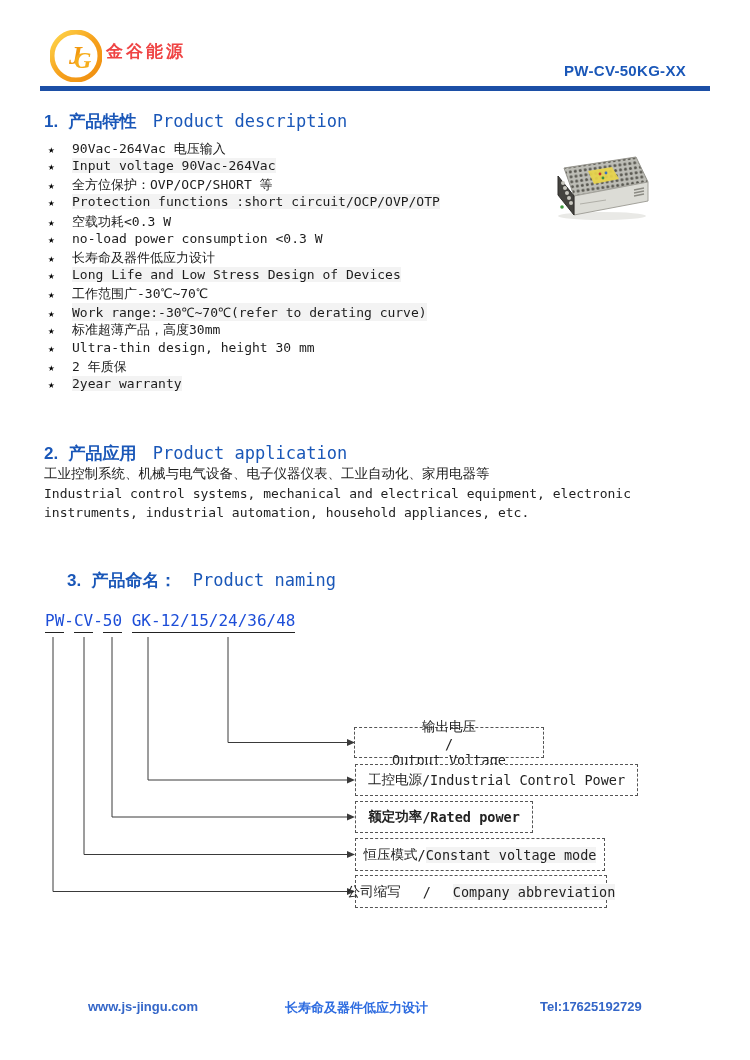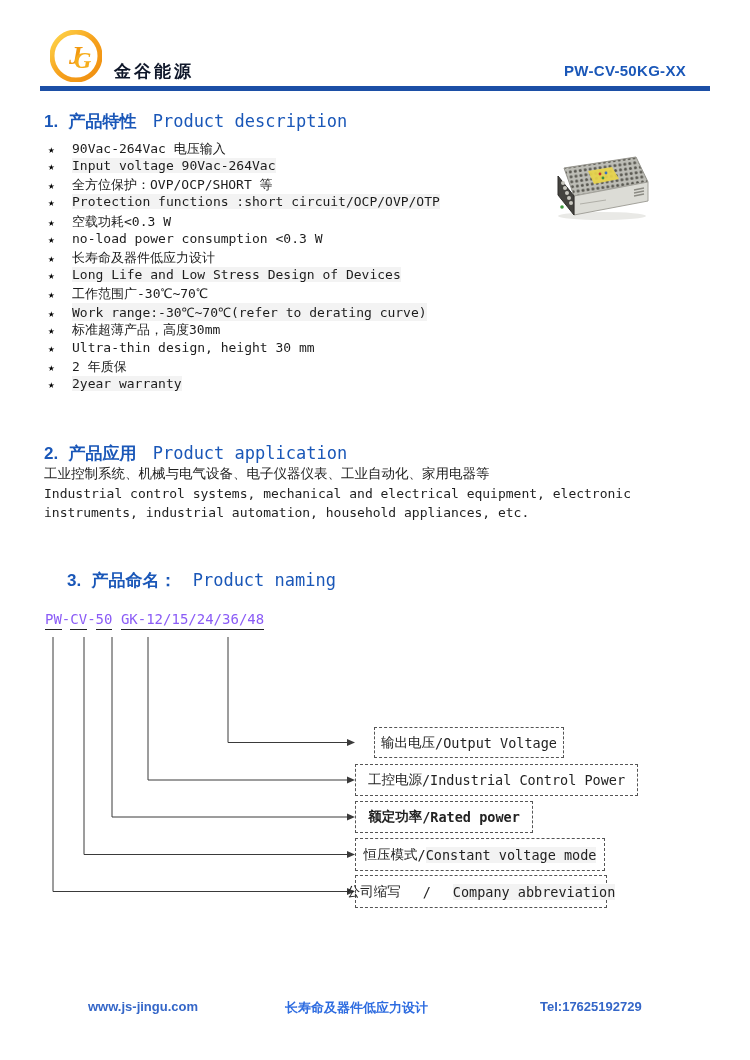--- a/index.html
+++ b/index.html
@@ -15,22 +15,22 @@
   *{margin:0;padding:0;box-sizing:border-box;}
   html,body{background:#fff;}
   body{
     position:relative;width:750px;height:1060px;overflow:hidden;
     font-family:"DejaVu Sans Mono","Liberation Mono",monospace;
     color:var(--text-black);
   }
   .abs{position:absolute;}
 
   
-  .brand-name{left:106px;top:60px;font-family:"DejaVu Serif","Liberation Serif",serif;
-    font-weight:bold;font-size:17px;letter-spacing:3px;color:#0f172a;margin-left:8px;}
+  .brand-name{left:106px;top:40px;font-family:"DejaVu Serif","Liberation Serif",serif;
+    font-weight:bold;font-size:17px;letter-spacing:3px;color:#ef4444;}
   .doc-code{right:64px;top:62px;font-family:"Liberation Sans","DejaVu Sans",sans-serif;
     font-weight:bold;font-size:15px;color:var(--heading-blue);letter-spacing:.3px;}
   .top-rule{left:40px;top:86px;width:670px;height:5px;background:var(--rule-blue);}
 
   
   .sec-head{left:44px;font-size:17px;color:var(--heading-blue);white-space:nowrap;}
   .sec-head .num,.sec-head .zh{font-family:"Liberation Sans","DejaVu Sans",sans-serif;font-weight:bold;}
   .sec-head .en{font-family:"DejaVu Sans Mono","Liberation Mono",monospace;font-weight:normal;margin-left:6px;}
   #h1{top:110px;} #h2{top:442px;} #h3{top:569px;margin-left:23px;}
 
@@ -39,21 +39,21 @@
   .feature-list li{display:flex;align-items:baseline;height:18.15px;font-size:13px;}
   .feature-list .star{width:24px;font-size:11px;color:#000;flex:0 0 24px;}
   .feature-list .hl{background:var(--highlight-gray);}
 
   
   .s2-zh{left:44px;top:465px;font-family:"Liberation Sans","DejaVu Sans",sans-serif;
     font-size:13.5px;color:#222;text-align:right;}
   .s2-en{left:44px;top:485px;width:672px;font-size:13px;line-height:18.5px;color:#222;}
 
   
-  .model-string{left:45px;top:611px;font-size:14px;letter-spacing:0;color:#8b5cf6;
+  .model-string{left:45px;top:611px;font-size:16px;letter-spacing:0;color:#1d4ed8;
     display:flex;white-space:pre;}
   .model-string span{display:inline-block;padding-bottom:2px;}
   .model-string .u{border-bottom:1.5px solid #222;}
   .nbox{position:absolute;border:1px dashed #555;display:flex;align-items:center;
     justify-content:center;font-size:13.5px;color:#222;white-space:nowrap;background:#fff;}
   .nbox .hl{background:var(--highlight-gray);}
   #connectors{left:0;top:0;pointer-events:none;}
 
   
   .footer-item{top:999px;font-family:"Liberation Sans","DejaVu Sans",sans-serif;
@@ -204,21 +204,21 @@
     <polygon points="347,776.5 355,780 347,783.5" fill="#3a3a3a"></polygon>
     <path d="M112,637 V817 H347" fill="none" stroke="#3a3a3a" stroke-width="1"></path>
     <polygon points="347,813.5 355,817 347,820.5" fill="#3a3a3a"></polygon>
     <path d="M84,637 V854.5 H347" fill="none" stroke="#3a3a3a" stroke-width="1"></path>
     <polygon points="347,851 355,854.5 347,858" fill="#3a3a3a"></polygon>
     <path d="M53,637 V891.5 H347" fill="none" stroke="#3a3a3a" stroke-width="1"></path>
     <polygon points="347,888 355,891.5 347,895" fill="#3a3a3a"></polygon>
   </svg>
 
 <div id="naming-boxes">
-    <div class="nbox abs" style="left: 374px; top: 727px; width: 190px; height: 31px;">
+    <div class="nbox abs" style="left: 354px; top: 727px; width: 190px; height: 31px; flex-direction: column;">
       <span>输出电压</span>
       <span>/</span>
       <span>Output Voltage</span>
     </div>
     <div class="nbox abs" style="left: 355px; top: 764px; width: 283px; height: 32px;">
       <span>工控电源</span>
       <span>/</span>
       <span>Industrial Control Power</span>
     </div>
     <div class="nbox abs" style="left: 355px; top: 801px; width: 178px; height: 32px; font-weight: bold;">

